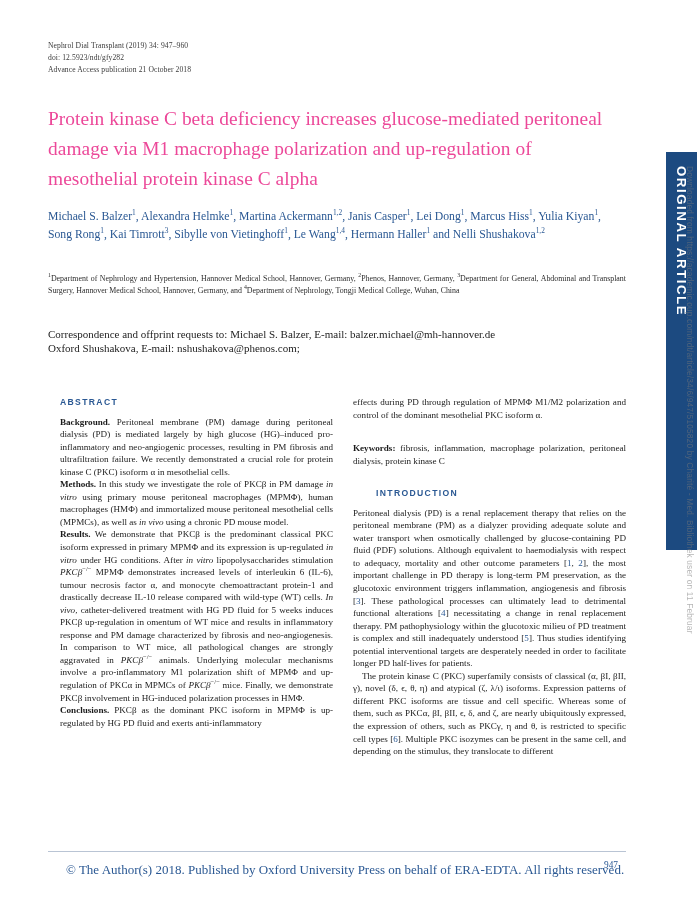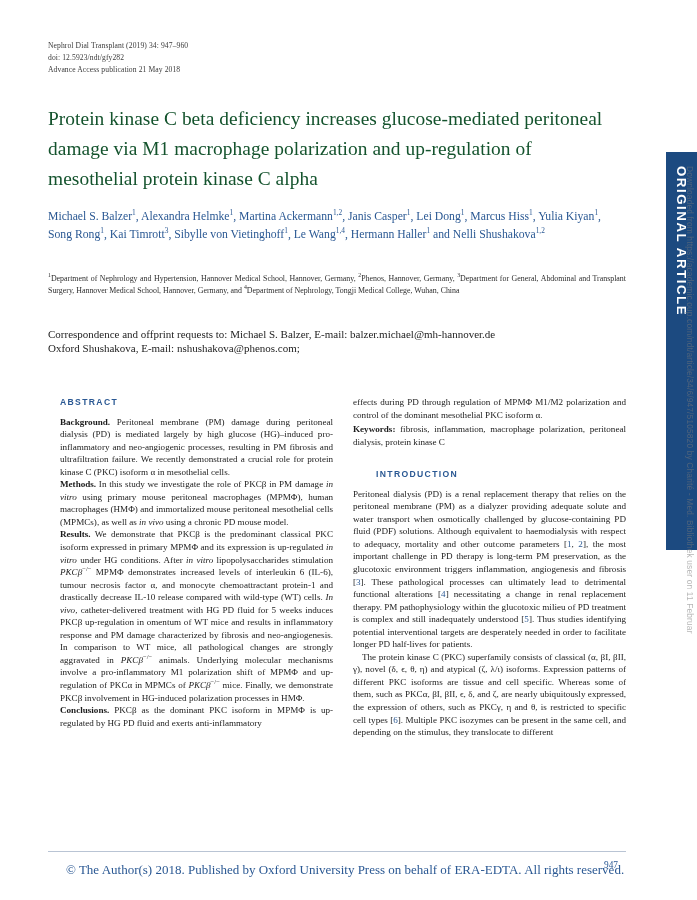--- a/index.html
+++ b/index.html
@@ -31,21 +31,21 @@
   .journal-header div { white-space: nowrap; }
 
   
   .article-title {
     position: absolute;
     left: 48px;
     top: 104px;
     width: 575px;
     font-size: 19.4px;
     line-height: 30px;
-    color: #14532d;
+    color: #ec4899;
     font-weight: normal;
     margin: 0;
     letter-spacing: 0.05px;
   }
 
   
   .authors {
     position: absolute;
     left: 48px;
     top: 208px;
@@ -102,21 +102,21 @@
     color: #2a5893;
     margin: 0 0 7px 0;
     text-transform: uppercase;
   }
 
   .col p {
     margin: 0;
     text-align: justify;
   }
   .col p.indent { text-indent: 9px; }
-  .col p.gap { margin-top: 2px; }
+  .col p.gap { margin-top: 21px; }
 
   .lbl { font-weight: bold; }
   .it { font-style: italic; }
   .cite { color: #2a5893; }
   sup.sm { font-size: 6.6px; vertical-align: super; line-height: 0; }
 
   
   .sidebar {
     position: absolute;
     right: 0;
@@ -178,21 +178,21 @@
   }
 </style>
 </head>
 <body>
 
 <div class="page">
 
   <div class="journal-header">
     <div>Nephrol Dial Transplant (2019) 34: 947–960</div>
     <div>doi: 12.5923/ndt/gfy282</div>
-    <div>Advance Access publication 21 May 2018</div>
+    <div>Advance Access publication 21 October 2018</div>
   </div>
 
   <h1 class="article-title">Protein kinase C beta deficiency increases glucose-mediated peritoneal damage via M1 macrophage polarization and up-regulation of mesothelial protein kinase C alpha</h1>
 
   <div class="authors">Michael S. Balzer<sup>1</sup>, Alexandra Helmke<sup>1</sup>, Martina Ackermann<sup>1,2</sup>, Janis Casper<sup>1</sup>, Lei Dong<sup>1</sup>, Marcus Hiss<sup>1</sup>, Yulia Kiyan<sup>1</sup>, Song Rong<sup>1</sup>, Kai Timrott<sup>3</sup>, Sibylle von Vietinghoff<sup>1</sup>, Le Wang<sup>1,4</sup>, Hermann Haller<sup>1</sup> and Nelli Shushakova<sup>1,2</sup></div>
 
   <div class="affiliations"><sup>1</sup>Department of Nephrology and Hypertension, Hannover Medical School, Hannover, Germany, <sup>2</sup>Phenos, Hannover, Germany, <sup>3</sup>Department for General, Abdominal and Transplant Surgery, Hannover Medical School, Hannover, Germany, and <sup>4</sup>Department of Nephrology, Tongji Medical College, Wuhan, China</div>
 
   <div class="correspondence">
     <div>Correspondence and offprint requests to: Michael S. Balzer, E-mail: balzer.michael@mh-hannover.de</div>

